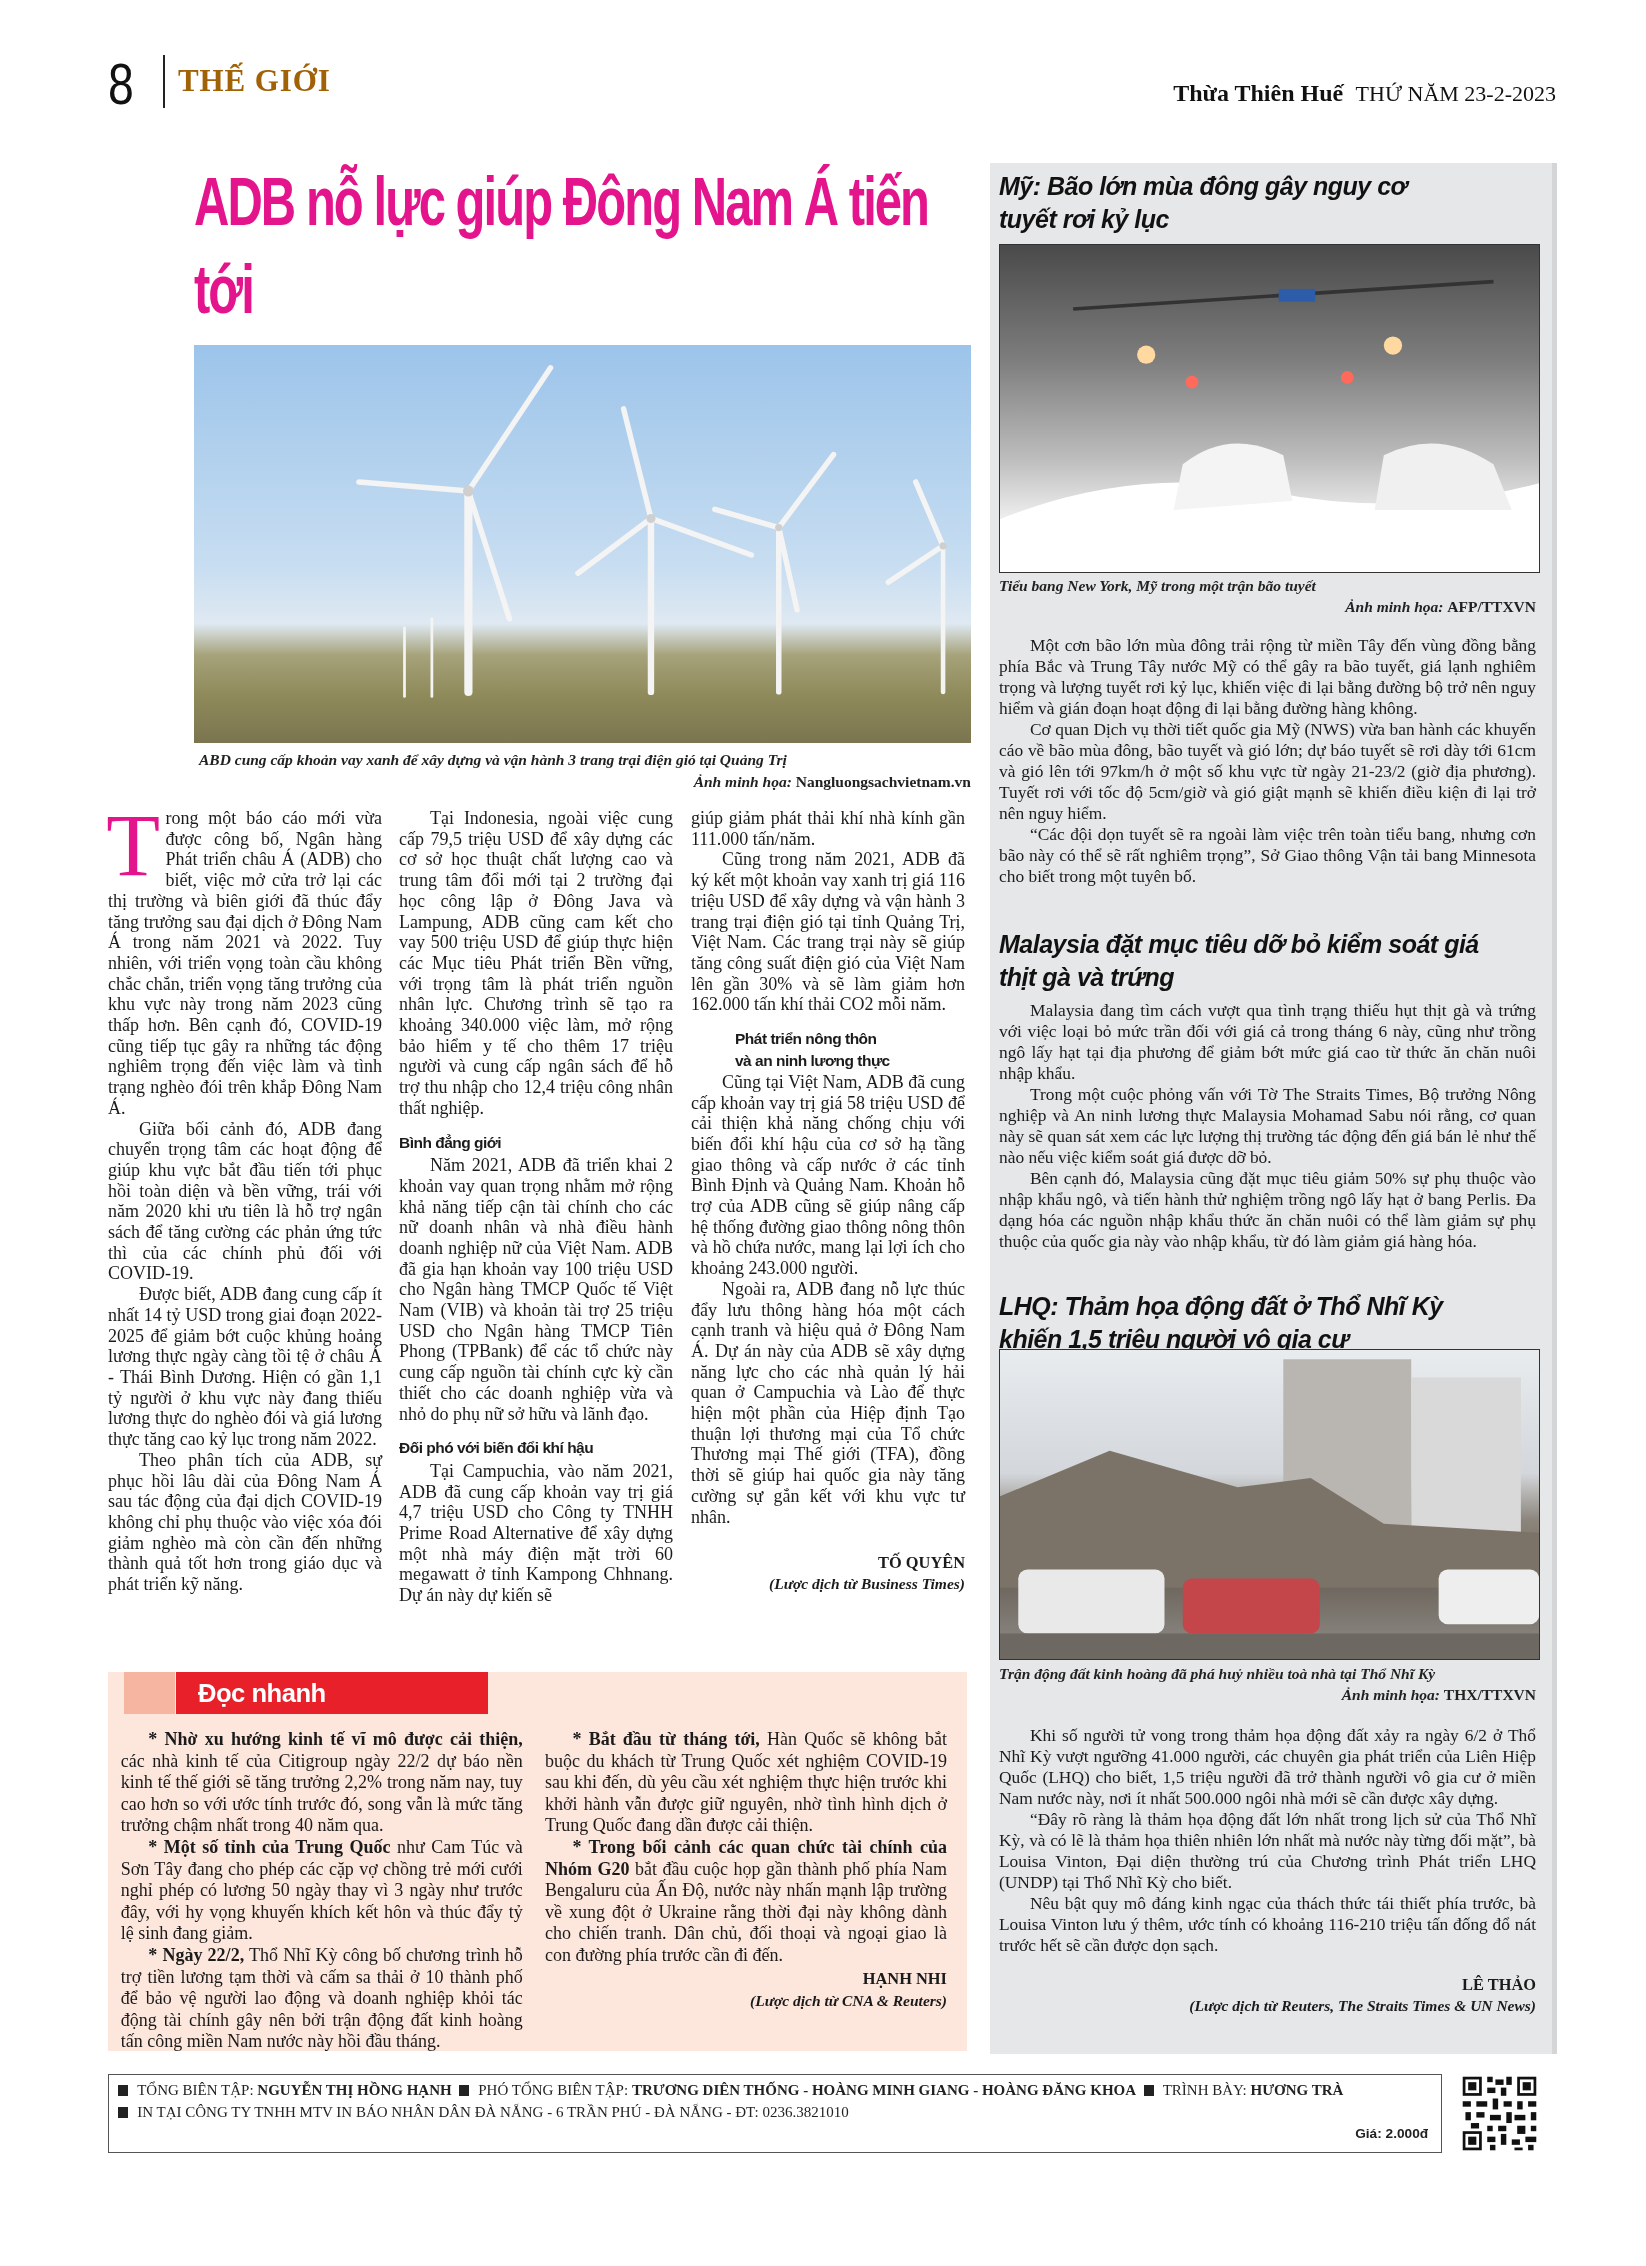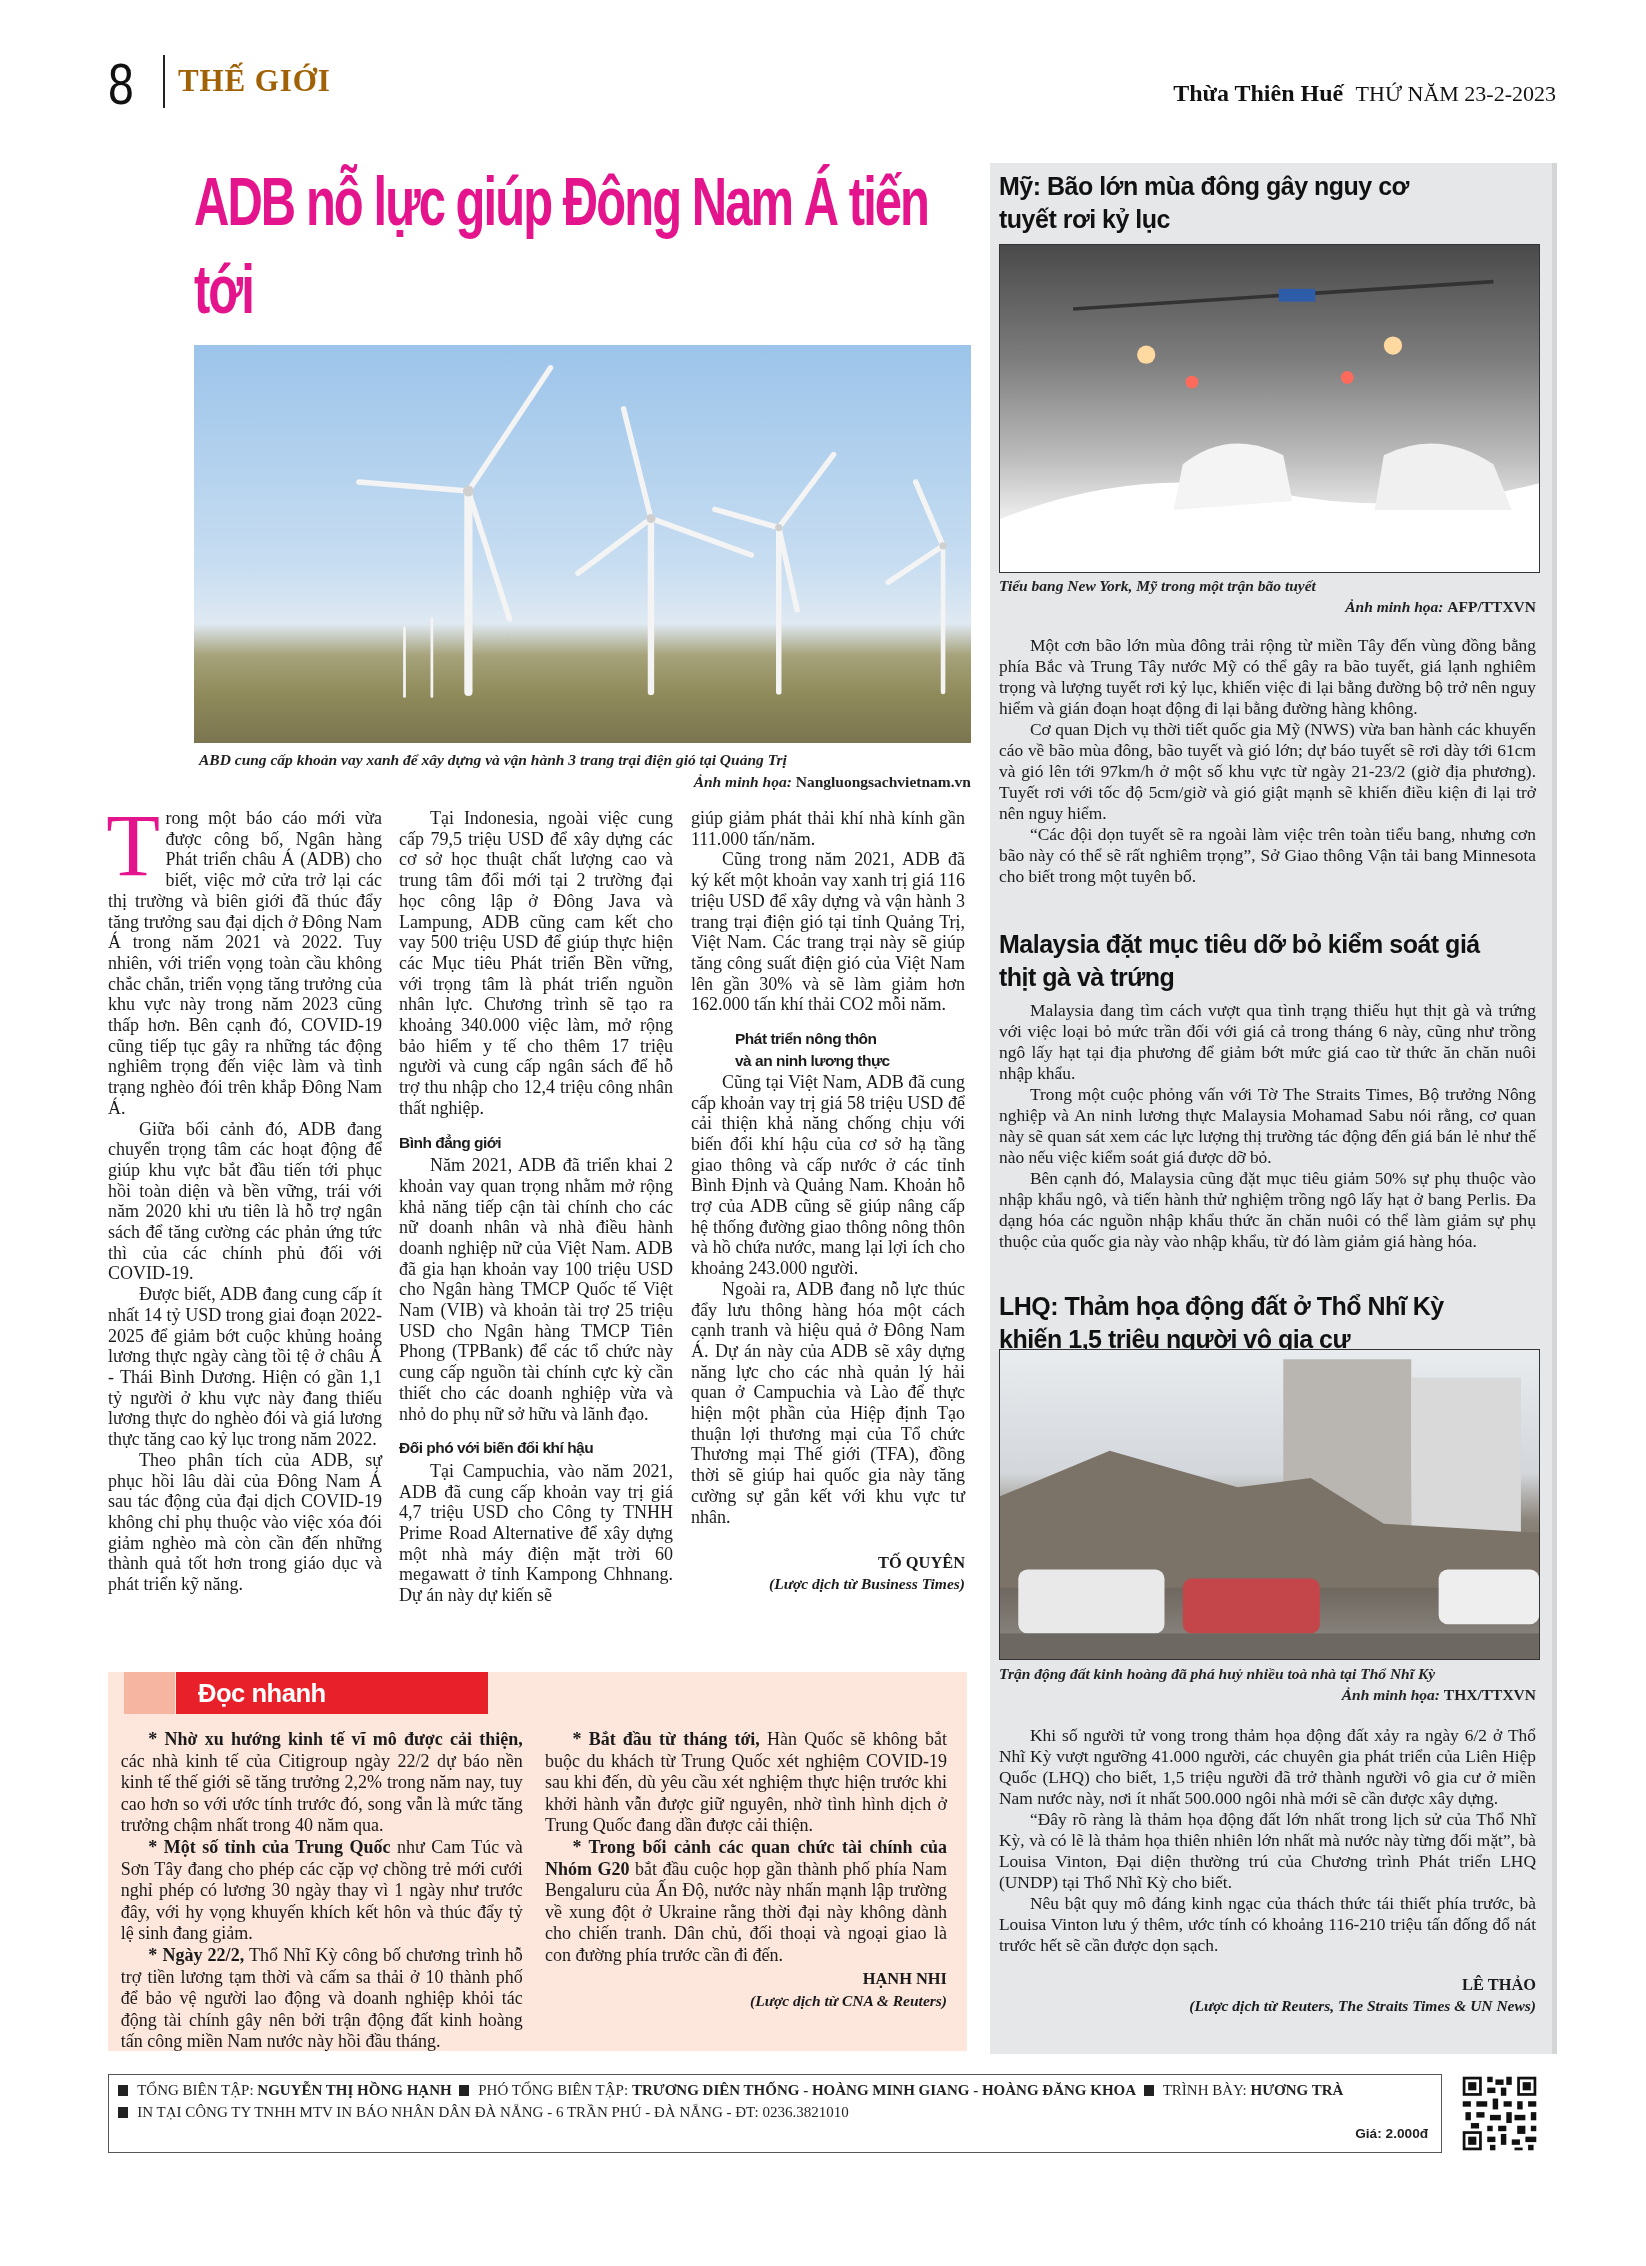--- a/index.html
+++ b/index.html
@@ -26,21 +26,21 @@
   .col { position: absolute; font-size: 18px; line-height: 20.7px; text-align: justify; color: #1b1b1b; }
   .col p { text-indent: 31px; }
   .col p.noindent { text-indent: 0; }
   .dropcap { float: left; font-size: 88px; line-height: 71px; color: #e4148c; margin: 1.8px 5.5px 0 -1.8px; font-family: "Liberation Serif", serif; }
   .subhead { font-family: "Liberation Sans", sans-serif; font-weight: bold; font-size: 15.5px; line-height: 25.6px; margin-top: 11px; letter-spacing: -0.5px; }
   .byline { text-align: right; font-weight: bold; font-size: 16.4px; margin-top: 26px; }
   .byline-src { text-align: right; font-style: italic; font-weight: bold; font-size: 15.5px; }
 
   
   .sidebar { position: absolute; left: 990px; top: 163px; width: 567px; height: 1891px; background: #e6e7e8; border-right: 5.5px solid #d4d5d6; }
-  .sb-title { position: absolute; font-family: "Liberation Sans", sans-serif; font-weight: bold; font-size: 25px; line-height: 33px; color: #111; letter-spacing: -0.5px; }
+  .sb-title { position: absolute; font-family: "Liberation Sans", sans-serif; font-weight: bold; font-size: 25px; line-height: 33px; color: #111; letter-spacing: -0.5px; font-style: italic; }
   .sb-text { position: absolute; font-size: 17.4px; line-height: 21px; text-align: justify; color: #1b1b1b; }
   .sb-text p { text-indent: 31px; }
   .img-snow { position: absolute; left: 999px; top: 244px; width: 541px; height: 329px; overflow: hidden; border: 1.8px solid #333; background: linear-gradient(180deg, #4a4a4a 0%, #7d7d7d 35%, #bcbcbc 65%, #f2f2f2 85%, #ffffff 100%); }
   .img-quake { position: absolute; left: 999px; top: 1349px; width: 541px; height: 311px; overflow: hidden; border: 1.8px solid #333; background: linear-gradient(180deg, #e9ecef 0%, #d3d6da 40%, #8c857c 55%, #6c655c 75%, #918d88 100%); }
 
   
   .quick { position: absolute; left: 108px; top: 1672px; width: 859px; height: 379px; background: #fde6dc; padding-left: 44px; }
   .quick-tab { position: absolute; left: 16.4px; top: 0; width: 51px; height: 42px; background: #f5b5a1; }
   .quick-title { position: absolute; left: 68px; top: 0; width: 312px; height: 42px; background: #e8202a; color: #fff; font-family: "Liberation Sans", sans-serif; font-weight: bold; font-size: 25.6px; line-height: 42px; padding-left: 22px; letter-spacing: -0.5px; }
   .quick-col { position: absolute; top: 57px; font-size: 18px; line-height: 21.6px; text-align: justify; }
@@ -192,21 +192,21 @@
   <p>Nêu bật quy mô đáng kinh ngạc của thách thức tái thiết phía trước, bà Louisa Vinton lưu ý thêm, ước tính có khoảng 116-210 triệu tấn đống đổ nát trước hết sẽ cần được dọn sạch.</p>
   <div class="byline" style="margin-top:18.3px;">LÊ THẢO</div>
   <div class="byline-src">(Lược dịch từ Reuters, The Straits Times &amp; UN News)</div>
 </div>
 
 <div class="quick">
   <div class="quick-tab"></div>
   <div class="quick-title">Đọc nhanh</div>
   <div class="quick-col" style="left:12.8px; width:402px;">
     <p><b>* Nhờ xu hướng kinh tế vĩ mô được cải thiện,</b><span> các nhà kinh tế của Citigroup ngày 22/2 dự báo nền kinh tế thế giới sẽ tăng trưởng 2,2% trong năm nay, tuy cao hơn so với ước tính trước đó, song vẫn là mức tăng trưởng chậm nhất trong 40 năm qua.</span></p>
-    <p><b>* Một số tỉnh của Trung Quốc</b><span> như Cam Túc và Sơn Tây đang cho phép các cặp vợ chồng trẻ mới cưới nghỉ phép có lương 30 ngày thay vì 1 ngày như trước đây, với hy vọng khuyến khích kết hôn và thúc đẩy tỷ lệ sinh đang giảm.</span></p>
+    <p><b>* Một số tỉnh của Trung Quốc</b><span> như Cam Túc và Sơn Tây đang cho phép các cặp vợ chồng trẻ mới cưới nghỉ phép có lương 50 ngày thay vì 3 ngày như trước đây, với hy vọng khuyến khích kết hôn và thúc đẩy tỷ lệ sinh đang giảm.</span></p>
     <p style="height:108px; overflow:hidden;"><b>* Ngày 22/2,</b><span> Thổ Nhĩ Kỳ công bố chương trình hỗ trợ tiền lương tạm thời và cấm sa thải ở 10 thành phố để bảo vệ người lao động và doanh nghiệp khỏi tác động tài chính gây nên bởi trận động đất kinh hoàng tấn công miền Nam nước này hồi đầu tháng.</span></p>
   </div>
   <div class="quick-col" style="left:437px; width:402px;">
     <p><b>* Bắt đầu từ tháng tới,</b><span> Hàn Quốc sẽ không bắt buộc du khách từ Trung Quốc xét nghiệm COVID-19 sau khi đến, dù yêu cầu xét nghiệm thực hiện trước khi khởi hành vẫn được giữ nguyên, nhờ tình hình dịch ở Trung Quốc đang dần được cải thiện.</span></p>
     <p><b>* Trong bối cảnh các quan chức tài chính của Nhóm G20</b><span> bắt đầu cuộc họp gần thành phố phía Nam Bengaluru của Ấn Độ, nước này nhấn mạnh lập trường về xung đột ở Ukraine rằng thời đại này không dành cho chiến tranh. Dân chủ, đối thoại và ngoại giao là con đường phía trước cần đi đến.</span></p>
     <div class="byline" style="margin-top:1.8px;">HẠNH NHI</div>
     <div class="byline-src">(Lược dịch từ CNA &amp; Reuters)</div>
   </div>
 </div>
 

